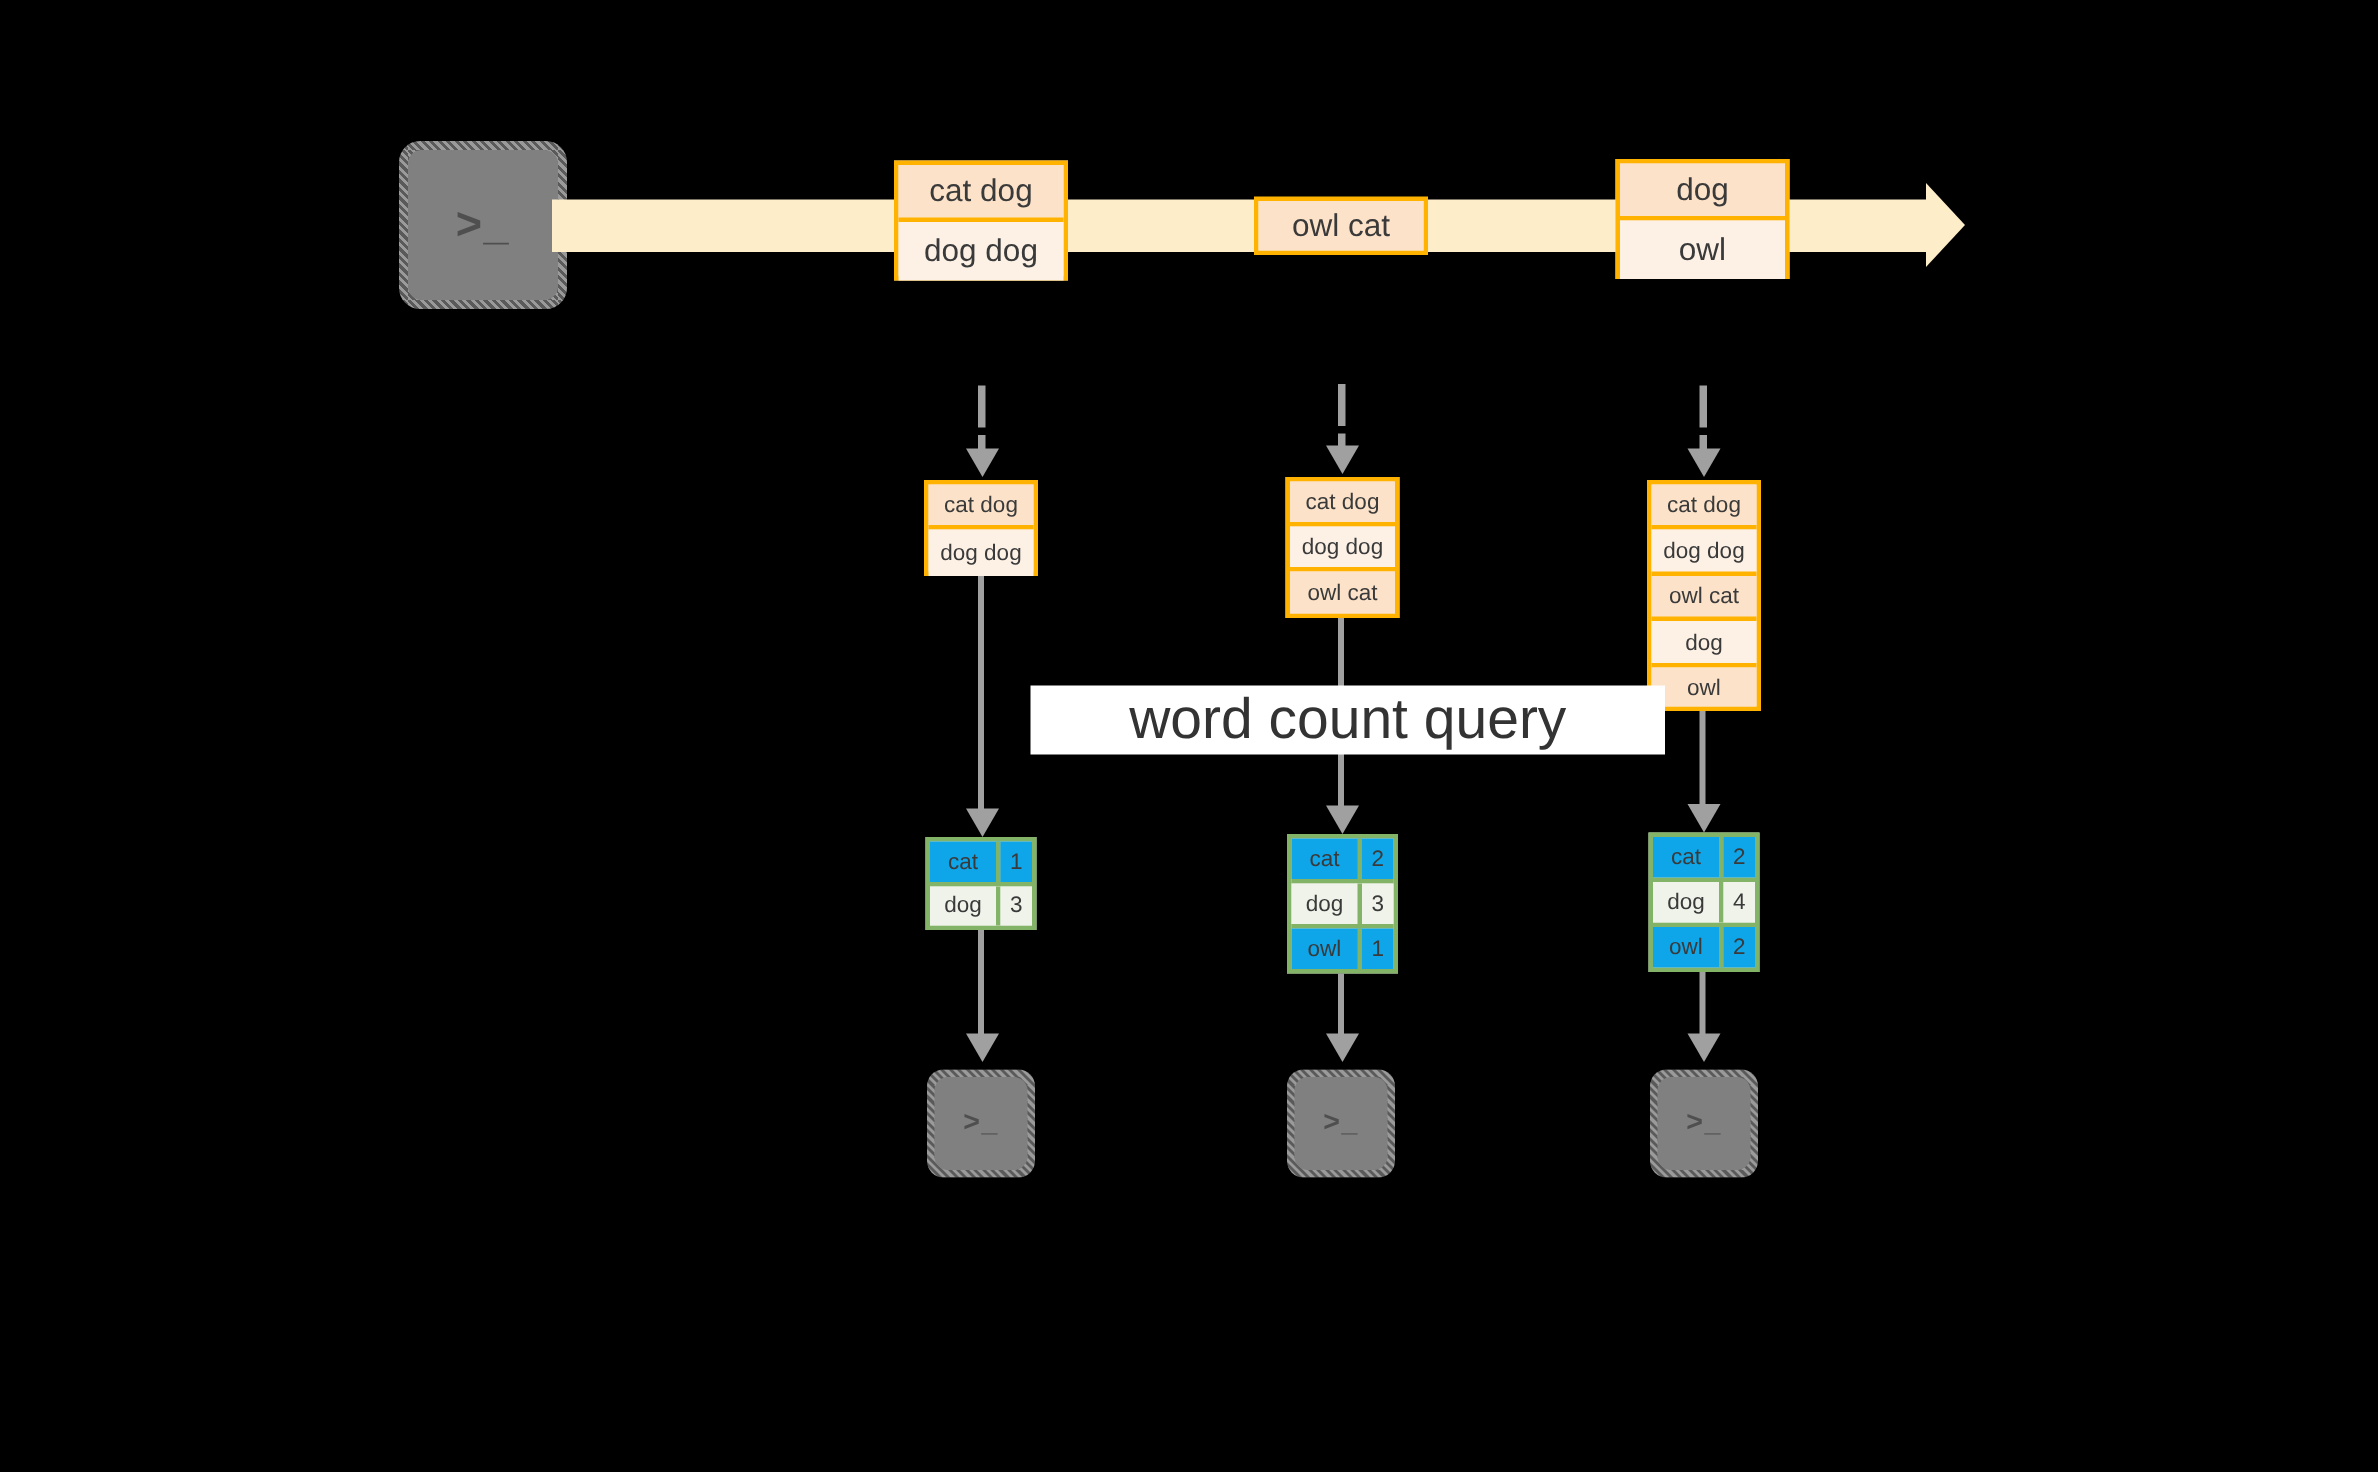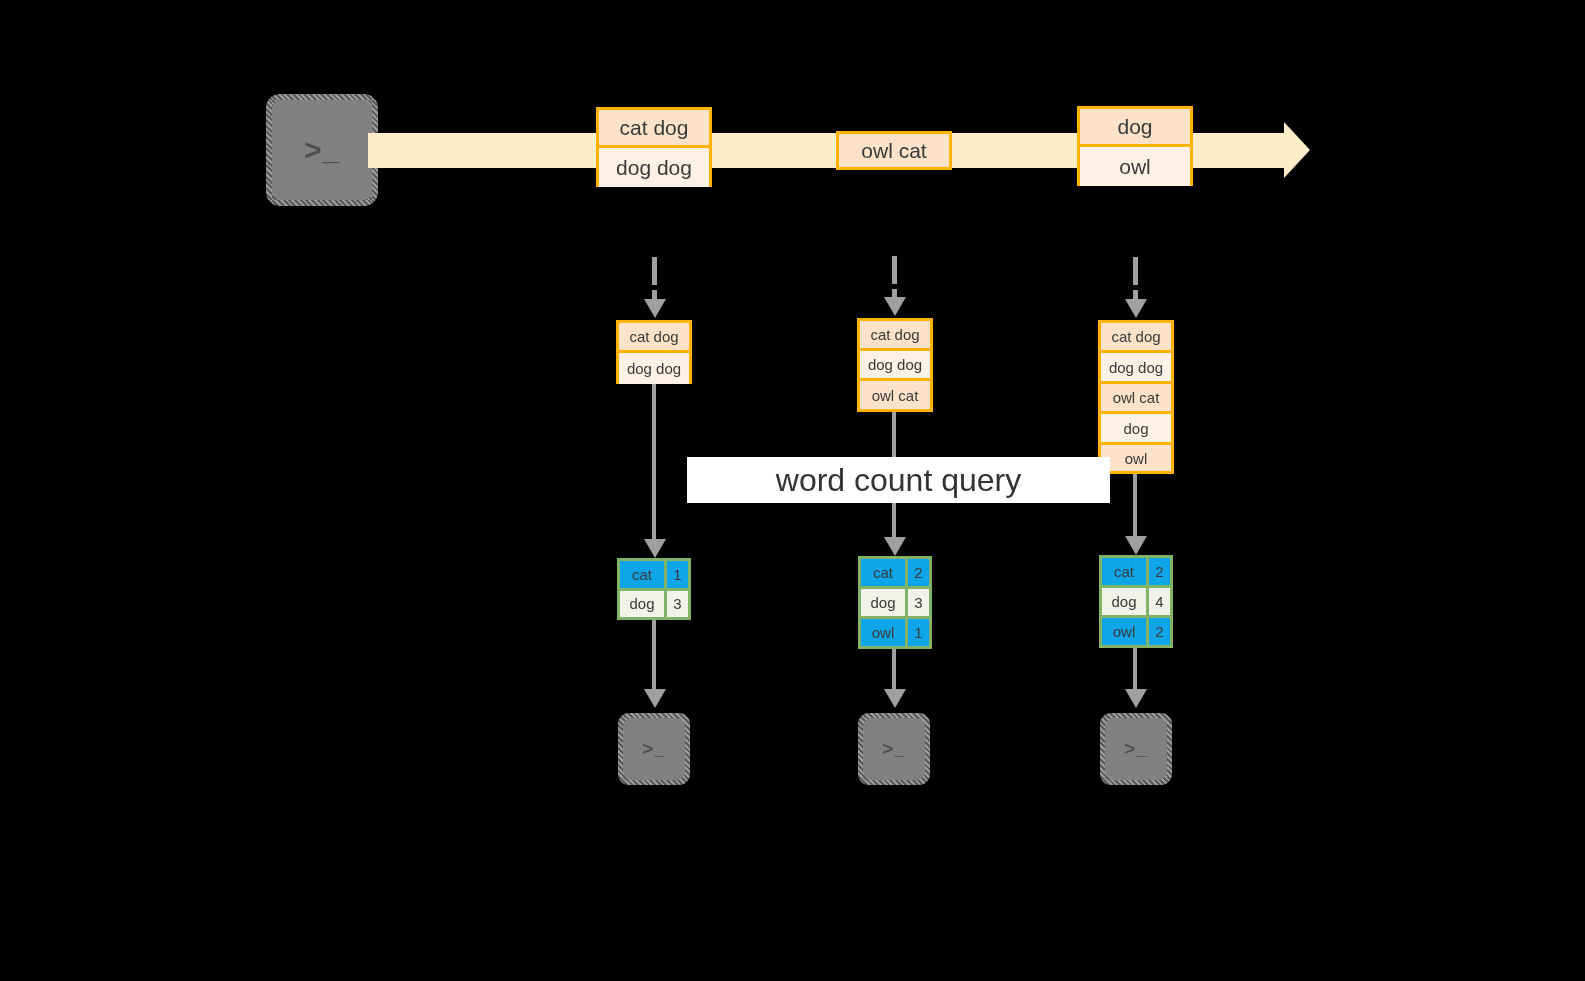--- a/index.html
+++ b/index.html
@@ -257,15 +257,15 @@
   </div>
 
   <div class="vline" style="left:1133px; top:648px; height:48px;"></div>
   <div class="vhead" style="left:1125px; top:689px;"></div>
 
   <div class="terminal" style="left:1100px; top:713px; width:72px; height:72px; border-width:5px; border-radius:11px;">
     <div class="inner"></div>
     <div class="prompt" style="font-size:19px;">&gt;_</div>
   </div>
 
-  <div class="query-label" style="left:687px; top:457px; width:423px; height:46px; font-size:32px;">word count query</div>
+  <div class="query-label" style="left:687px; top:457px; width:423px; height:46px; font-size:38px;">word count query</div>
 
 </div>
 
 </body></html>

